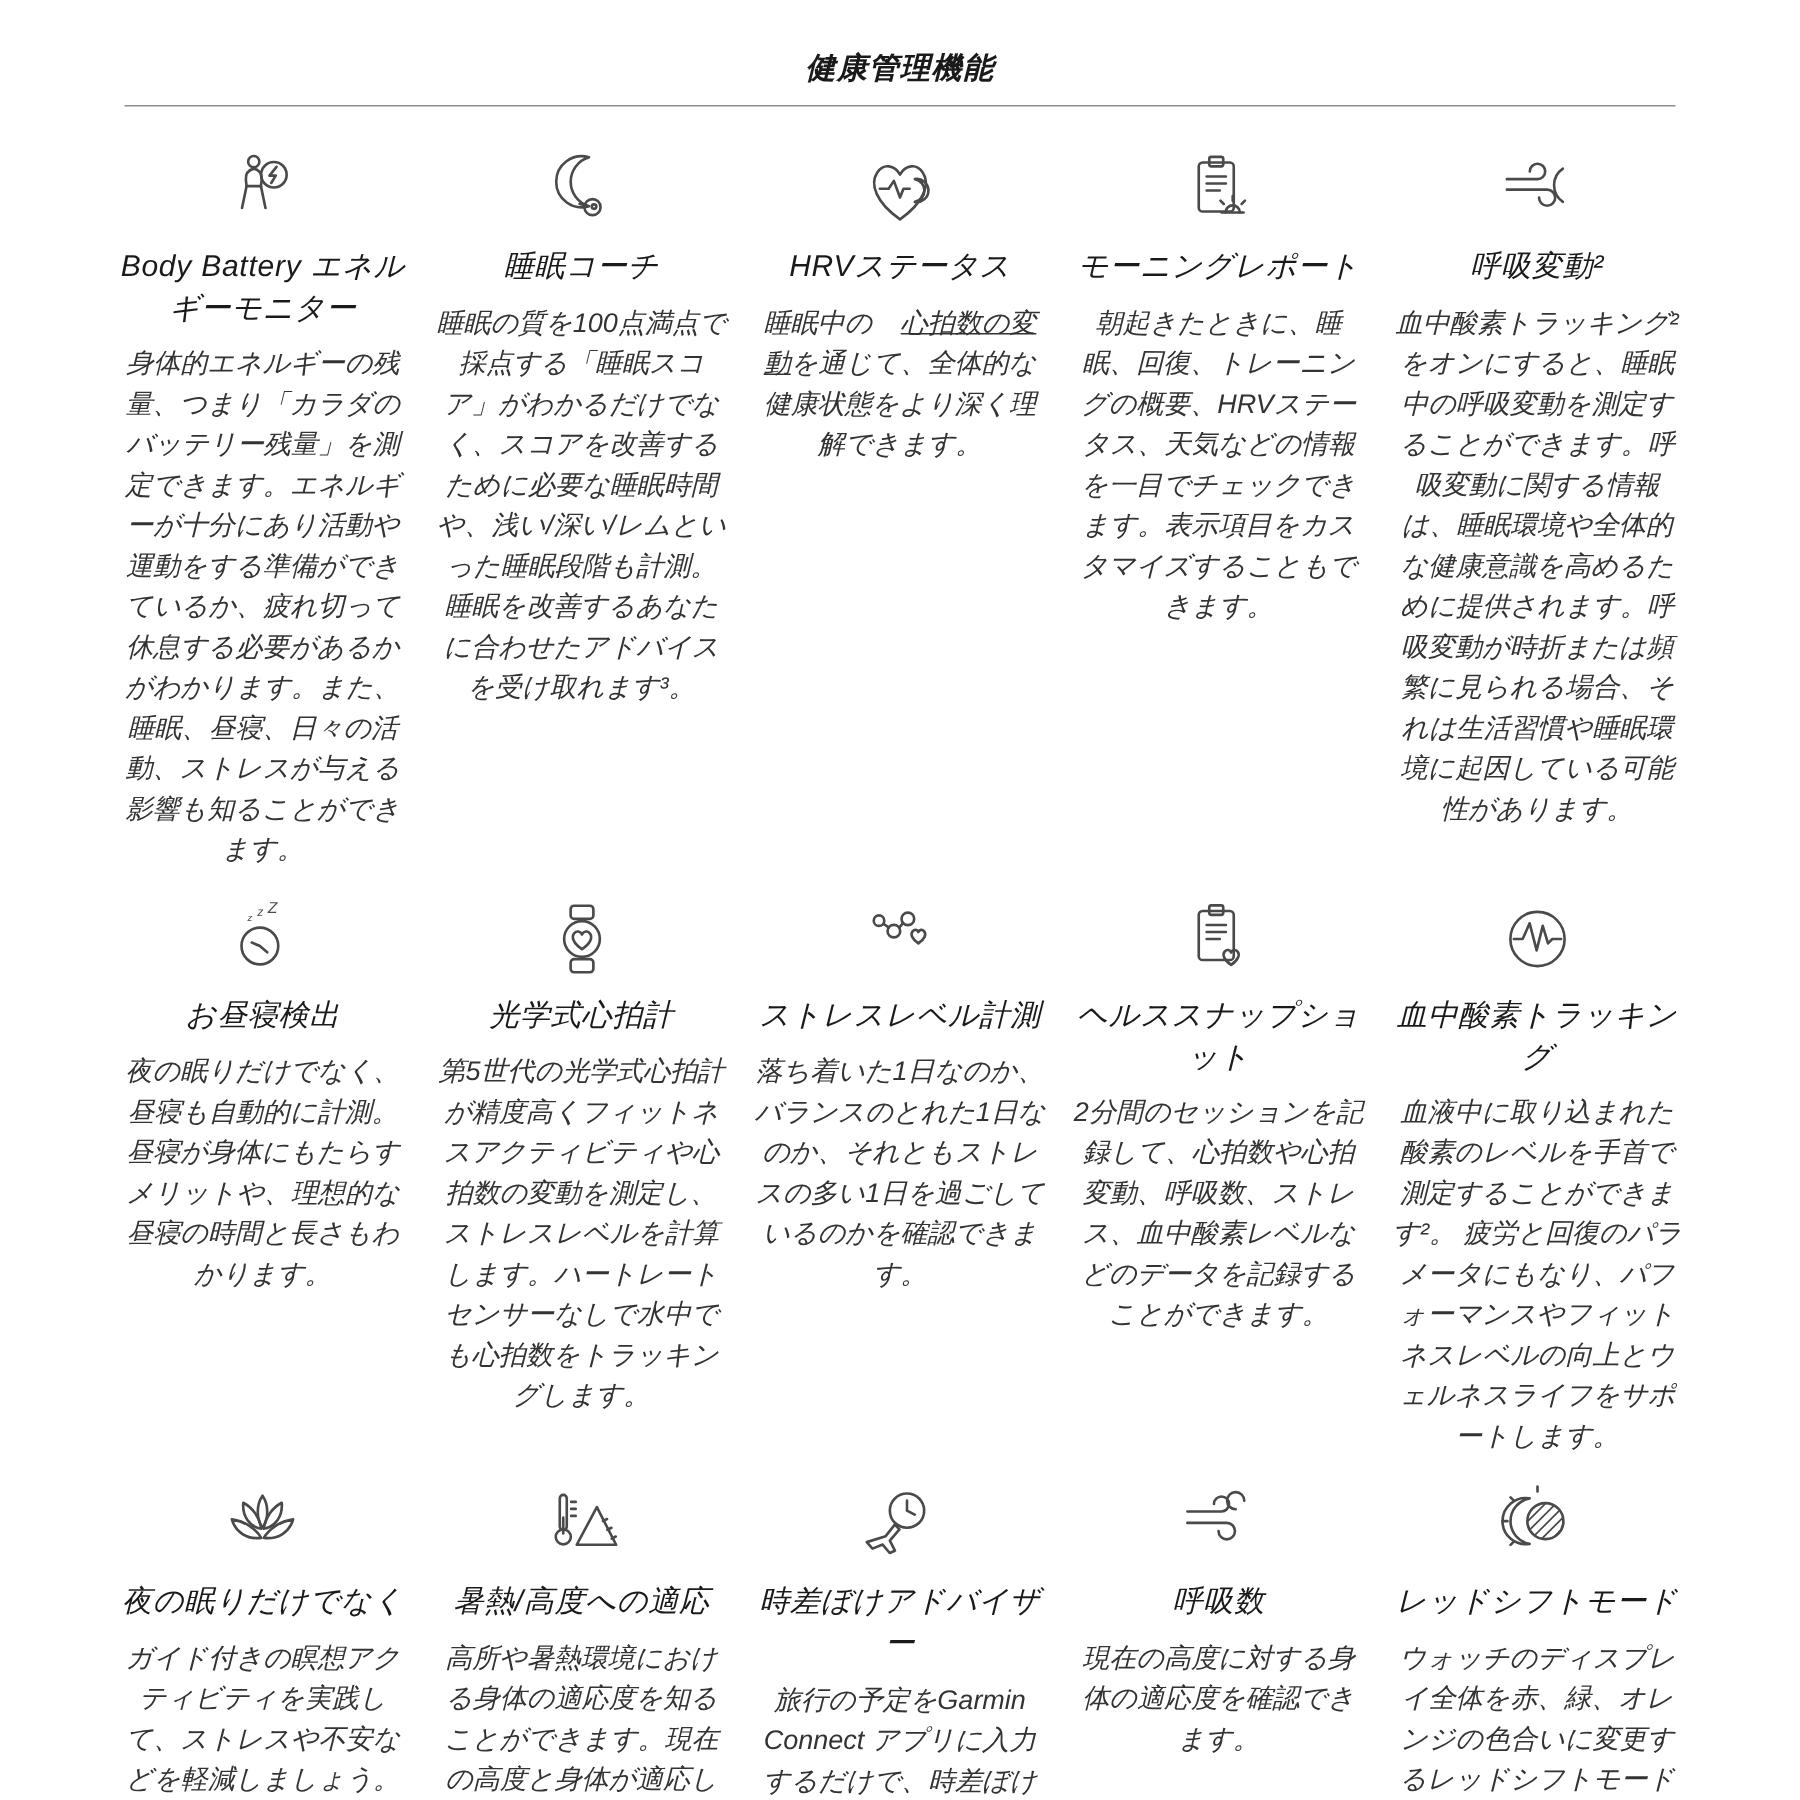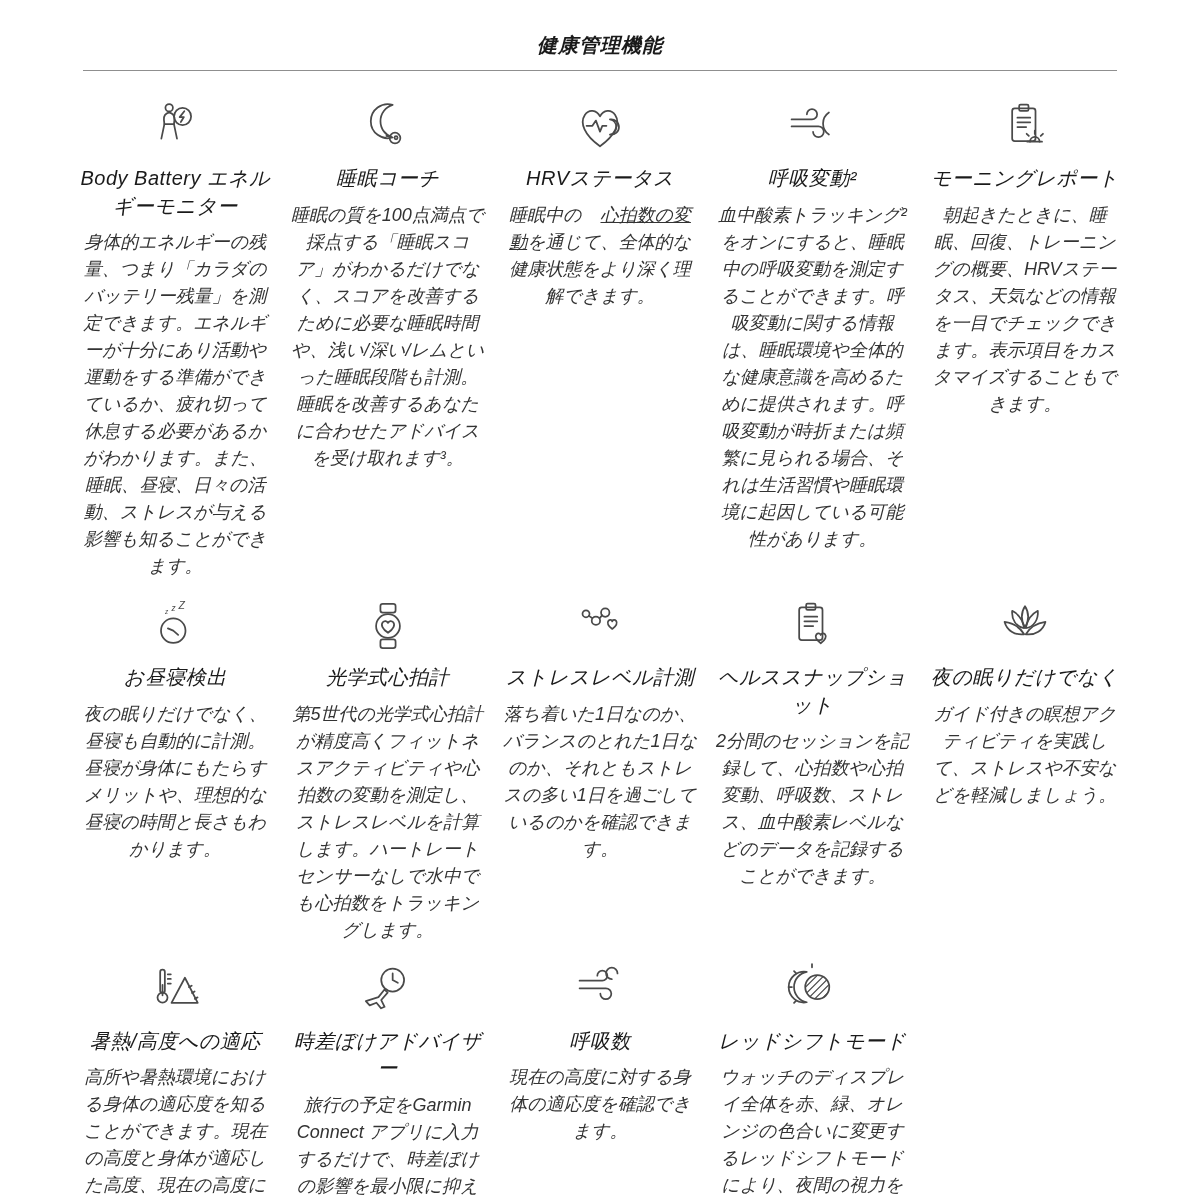--- a/index.html
+++ b/index.html
@@ -86,47 +86,47 @@
           <path d="M32.5 17.5a6.6 6.6 0 1 1 0 13a6.6 6.6 0 0 0 0-13Z"></path>
         </svg>
       </div>
       <h3 class="card-title">HRVステータス</h3>
       <p class="card-desc"><span>睡眠中の</span><a class="inline-link">心拍数の変動</a><span>を通じて、全体的な健康状態をより深く理解できます。</span></p>
     </div>
 
     <div class="card">
       <div class="icon">
         <svg width="56" height="56" viewBox="0 0 48 48" fill="none" stroke="#4a4a4a" stroke-width="1.5" stroke-linecap="round" stroke-linejoin="round">
-          <path d="M6.5 17.5h17.5a4.4 4.4 0 1 0-4.4-4.4"></path>
-          <path d="M6.5 23.5h23a4.6 4.6 0 1 1-4.6 4.6"></path>
-          <path d="M38.5 11.5a11.5 11.5 0 0 0 0 19"></path>
-        </svg>
-      </div>
-      <h3 class="card-title">呼吸変動²</h3>
-      <p class="card-desc">血中酸素トラッキング²をオンにすると、睡眠中の呼吸変動を測定することができます。呼吸変動に関する情報は、睡眠環境や全体的な健康意識を高めるために提供されます。呼吸変動が時折または頻繁に見られる場合、それは生活習慣や睡眠環境に起因している可能性があります。</p>
-    </div>
-
-    <div class="card">
-      <div class="icon">
-        <svg width="56" height="56" viewBox="0 0 48 48" fill="none" stroke="#4a4a4a" stroke-width="1.5" stroke-linecap="round" stroke-linejoin="round">
           <rect x="13" y="8" width="20" height="28" rx="2.2"></rect>
           <rect x="19" y="4.8" width="8" height="5.4" rx="1.2"></rect>
           <path d="M17.5 16h11M17.5 20h11M17.5 24h7.5"></path>
           <path d="M28.3 36.6a4.1 4.1 0 0 1 8.2 0"></path>
           <path d="M26 36.6h12.6"></path>
           <path d="M32.4 29.9v-2.7M27.3 31.7l-1.9-1.9M37.5 31.7l1.9-1.9"></path>
         </svg>
       </div>
       <h3 class="card-title">モーニングレポート</h3>
       <p class="card-desc">朝起きたときに、睡眠、回復、トレーニングの概要、HRVステータス、天気などの情報を一目でチェックできます。表示項目をカスタマイズすることもできます。</p>
     </div>
 
     <div class="card">
       <div class="icon">
         <svg width="56" height="56" viewBox="0 0 48 48" fill="none" stroke="#4a4a4a" stroke-width="1.5" stroke-linecap="round" stroke-linejoin="round">
+          <path d="M6.5 17.5h17.5a4.4 4.4 0 1 0-4.4-4.4"></path>
+          <path d="M6.5 23.5h23a4.6 4.6 0 1 1-4.6 4.6"></path>
+          <path d="M38.5 11.5a11.5 11.5 0 0 0 0 19"></path>
+        </svg>
+      </div>
+      <h3 class="card-title">呼吸変動²</h3>
+      <p class="card-desc">血中酸素トラッキング²をオンにすると、睡眠中の呼吸変動を測定することができます。呼吸変動に関する情報は、睡眠環境や全体的な健康意識を高めるために提供されます。呼吸変動が時折または頻繁に見られる場合、それは生活習慣や睡眠環境に起因している可能性があります。</p>
+    </div>
+
+    <div class="card">
+      <div class="icon">
+        <svg width="56" height="56" viewBox="0 0 48 48" fill="none" stroke="#4a4a4a" stroke-width="1.5" stroke-linecap="round" stroke-linejoin="round">
           <circle cx="22.5" cy="28" r="10.5"></circle>
           <path d="M22.5 28l-4.6-2M22.5 28l4.2 3.6"></path>
           <text x="15.5" y="14" font-size="5.5" stroke="none" fill="#4a4a4a">z</text>
           <text x="21" y="11" font-size="7" stroke="none" fill="#4a4a4a">z</text>
           <text x="27" y="9" font-size="9" stroke="none" fill="#4a4a4a">Z</text>
         </svg>
       </div>
       <h3 class="card-title">お昼寝検出</h3>
       <p class="card-desc">夜の眠りだけでなく、昼寝も自動的に計測。昼寝が身体にもたらすメリットや、理想的な昼寝の時間と長さもわかります。</p>
     </div>
@@ -164,20 +164,30 @@
           <rect x="13" y="8" width="20" height="28" rx="2.2"></rect>
           <rect x="19" y="4.8" width="8" height="5.4" rx="1.2"></rect>
           <path d="M17.5 16h11M17.5 20h11M17.5 24h7.5"></path>
           <path d="M31.5 38.8c-4-2.7-5.2-5.8-3.7-7.6 1.2-1.4 3.1-1.1 3.7.5.6-1.6 2.5-1.9 3.7-.5 1.5 1.8.3 4.9-3.7 7.6Z"></path>
         </svg>
       </div>
       <h3 class="card-title">ヘルススナップショット</h3>
       <p class="card-desc">2分間のセッションを記録して、心拍数や心拍変動、呼吸数、ストレス、血中酸素レベルなどのデータを記録することができます。</p>
     </div>
 
+    <div class="card">
+      <div class="icon">
+        <svg width="56" height="56" viewBox="0 0 48 48" fill="none" stroke="#4a4a4a" stroke-width="1.5" stroke-linecap="round" stroke-linejoin="round">
+          <circle cx="24" cy="24" r="15.5"></circle>
+          <polyline points="10.5,24 15.5,24 19.5,15 23.5,30.5 27,16.5 30,26.5 32.5,24 37.5,24"></polyline>
+        </svg>
+      </div>
+      <h3 class="card-title">血中酸素トラッキング</h3>
+      <p class="card-desc">血液中に取り込まれた酸素のレベルを手首で測定することができます²。 疲労と回復のパラメータにもなり、パフォーマンスやフィットネスレベルの向上とウェルネスライフをサポートします。</p>
+    </div>
 
     <div class="card">
       <div class="icon">
         <svg width="56" height="56" viewBox="0 0 48 48" fill="none" stroke="#4a4a4a" stroke-width="1.5" stroke-linecap="round" stroke-linejoin="round">
           <path d="M24 7c-3.6 5.2-3.6 13 0 18.2 3.6-5.2 3.6-13 0-18.2Z"></path>
           <path d="M13 11c-.6 7.6 3.5 13.8 10.3 14.9-.9-6.3-4.7-12-10.3-14.9Z"></path>
           <path d="M35 11c.6 7.6-3.5 13.8-10.3 14.9.9-6.3 4.7-12 10.3-14.9Z"></path>
           <path d="M6.5 20.5c2 7.2 8.6 11.6 16.8 10.6-3.2-5.3-9.4-9.6-16.8-10.6Z"></path>
           <path d="M41.5 20.5c-2 7.2-8.6 11.6-16.8 10.6 3.2-5.3 9.4-9.6 16.8-10.6Z"></path>
         </svg>

